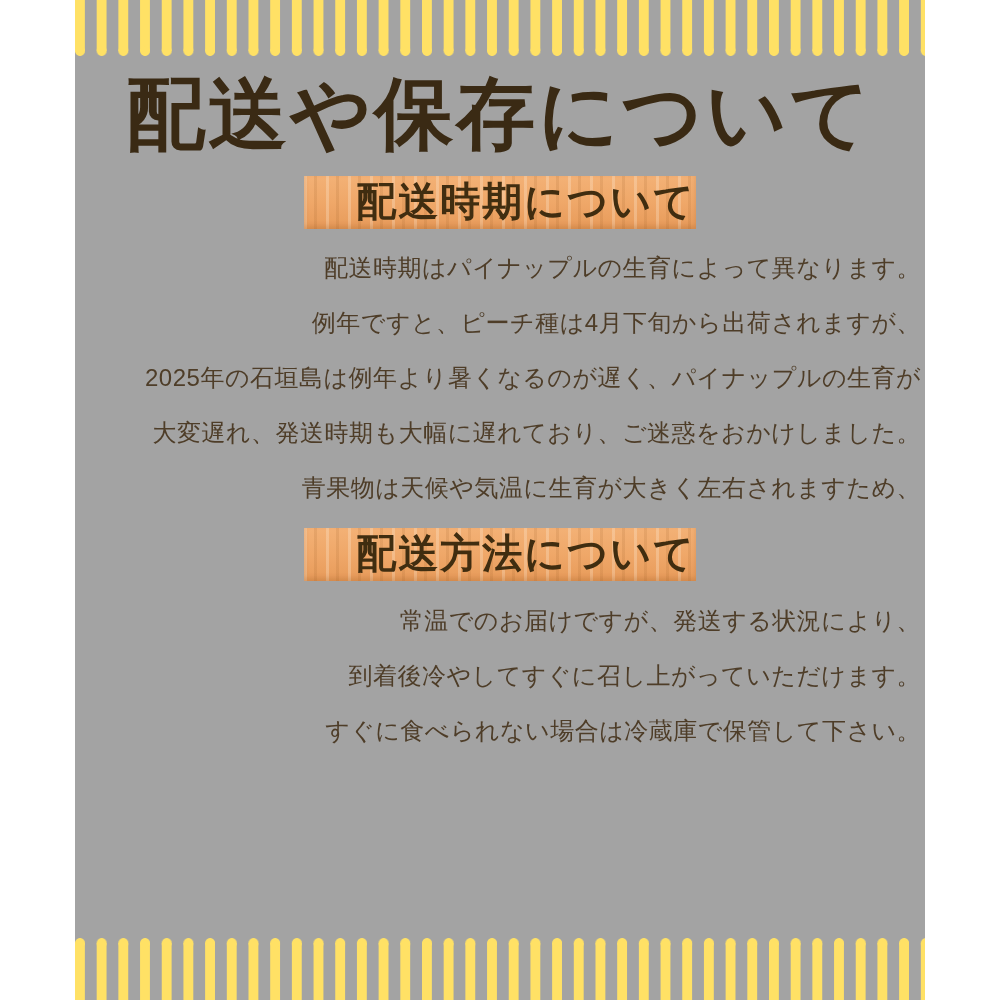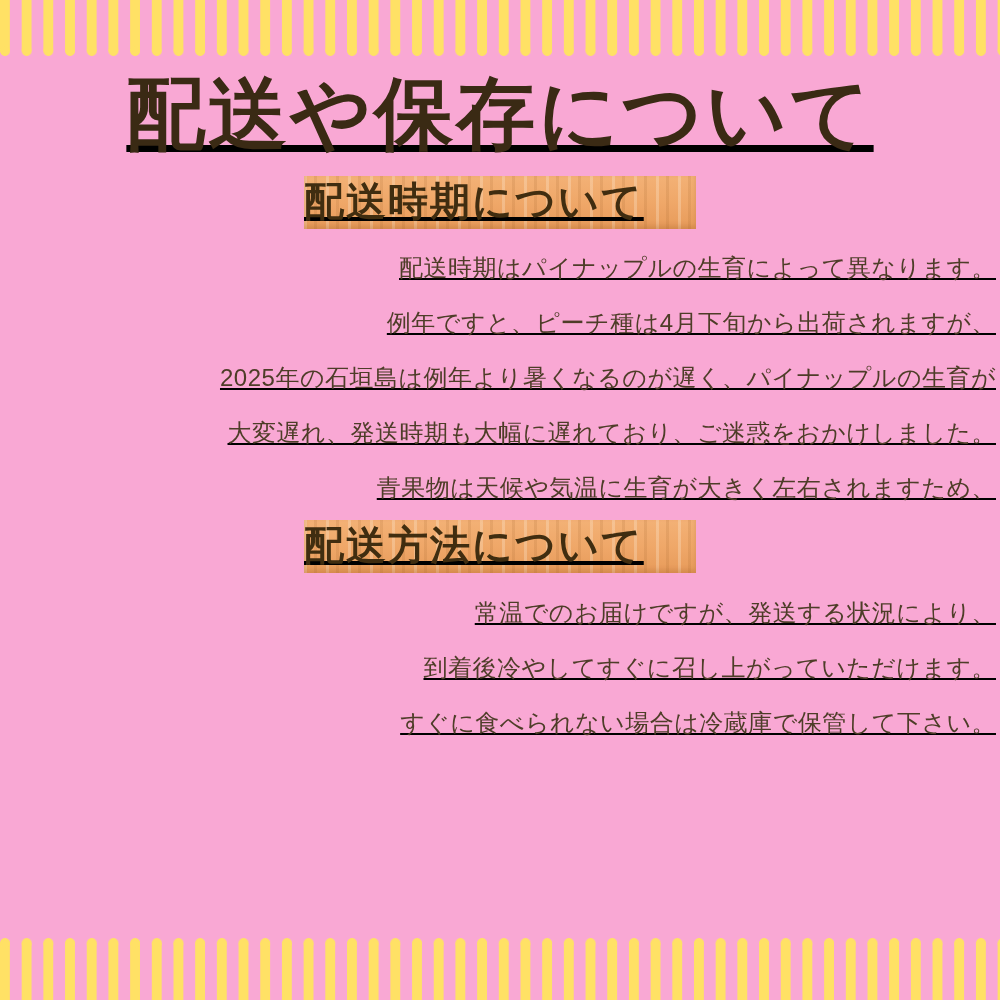--- a/index.html
+++ b/index.html
@@ -2,27 +2,26 @@
 <html lang="ja"><head>
 <meta charset="utf-8">
 <style>
   html, body {
     margin: 0;
     padding: 0;
     background: #ffffff;
   }
   .page {
     position: relative;
-    width: 1000px;
+    width: 850px;
     height: 1000px;
     margin: 0 auto;
-    background: #f9a8d4;
+    background: #a3a3a3;
     overflow: hidden;
     font-family: "Liberation Sans", "DejaVu Sans", sans-serif;
-    text-decoration: underline;
   }
 
   
   .stripe-band {
     position: absolute;
     left: 0;
     width: 100%;
     pointer-events: none;
   }
   .stripe-band.top {
@@ -59,32 +58,32 @@
     color: #3A2A14;
   }
 
   
   .banner {
     width: 392px;
     height: 53px;
     margin: 18px auto 0 auto;
     display: flex;
     align-items: center;
-    justify-content: flex-start;
+    justify-content: flex-end;
     background-image:
       repeating-linear-gradient(90deg,
         rgba(255,240,222,0.28) 0 3px,
         rgba(0,0,0,0) 3px 10px,
         rgba(162,100,44,0.16) 10px 13px,
         rgba(0,0,0,0) 13px 22px),
       linear-gradient(180deg, #F3B176 0%, #EFA768 52%, #E79B5A 100%);
     box-shadow: inset 0 -3px 5px rgba(150,85,30,0.25);
   }
   .banner.second {
-    margin-top: 5px;
+    margin-top: 13px;
   }
   .banner-text {
     font-family: "Liberation Serif", "DejaVu Serif", serif;
     font-weight: 700;
     font-size: 40px;
     letter-spacing: 2px;
     color: #402D10;
     transform: translateY(-1px);
   }
 

